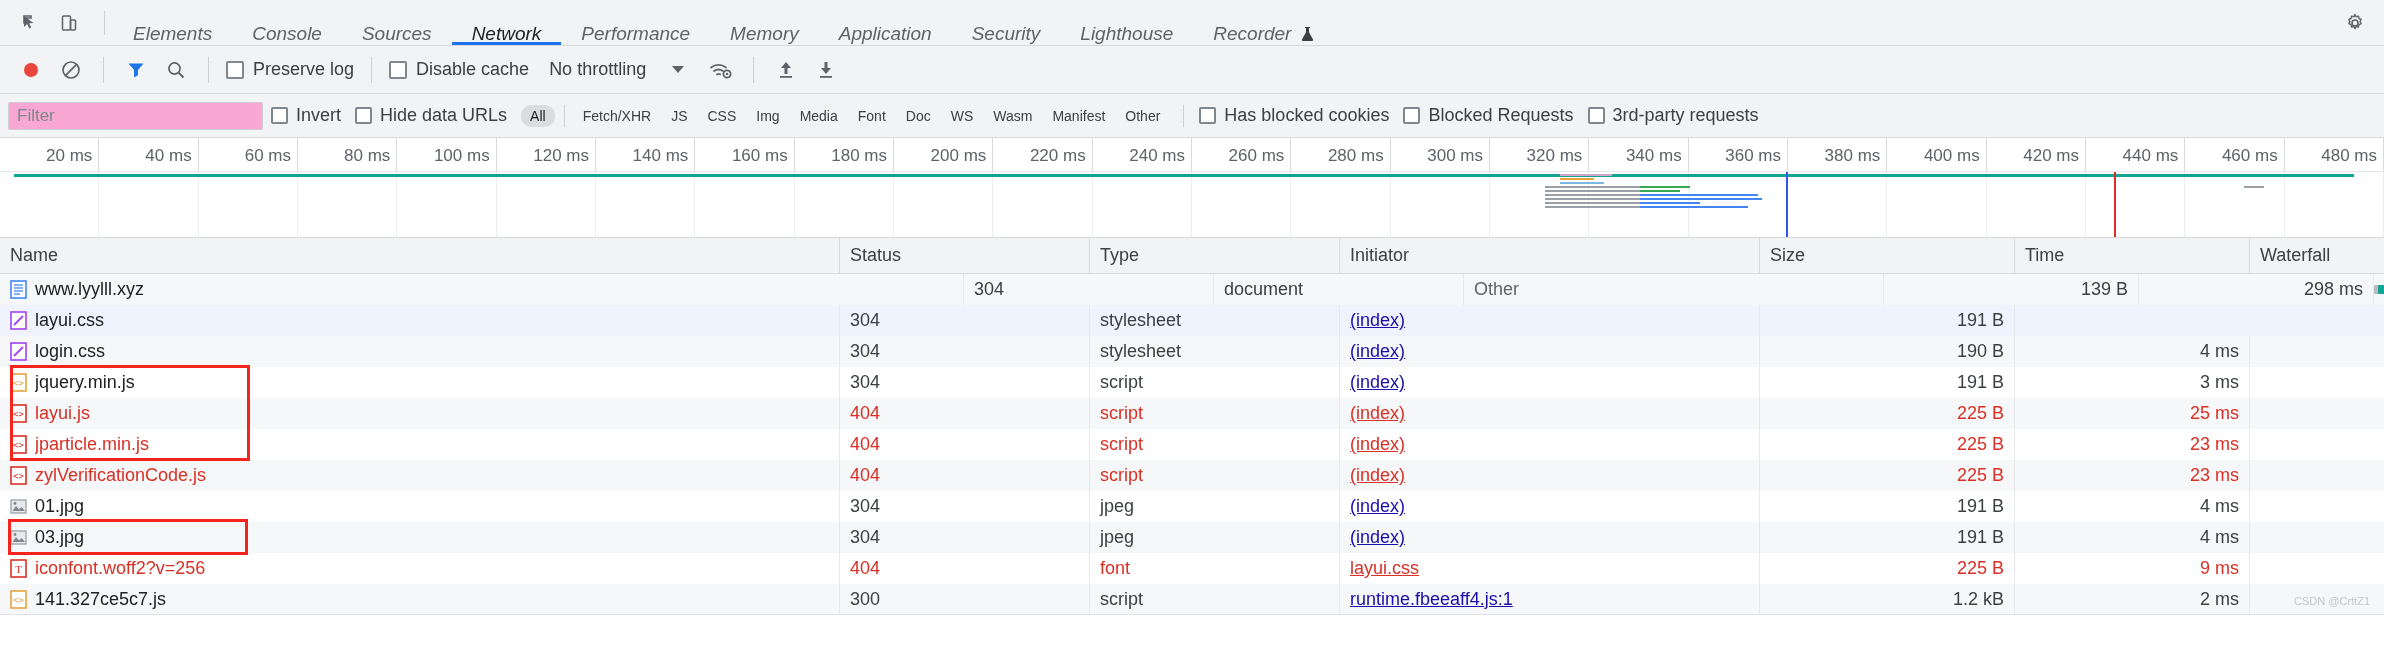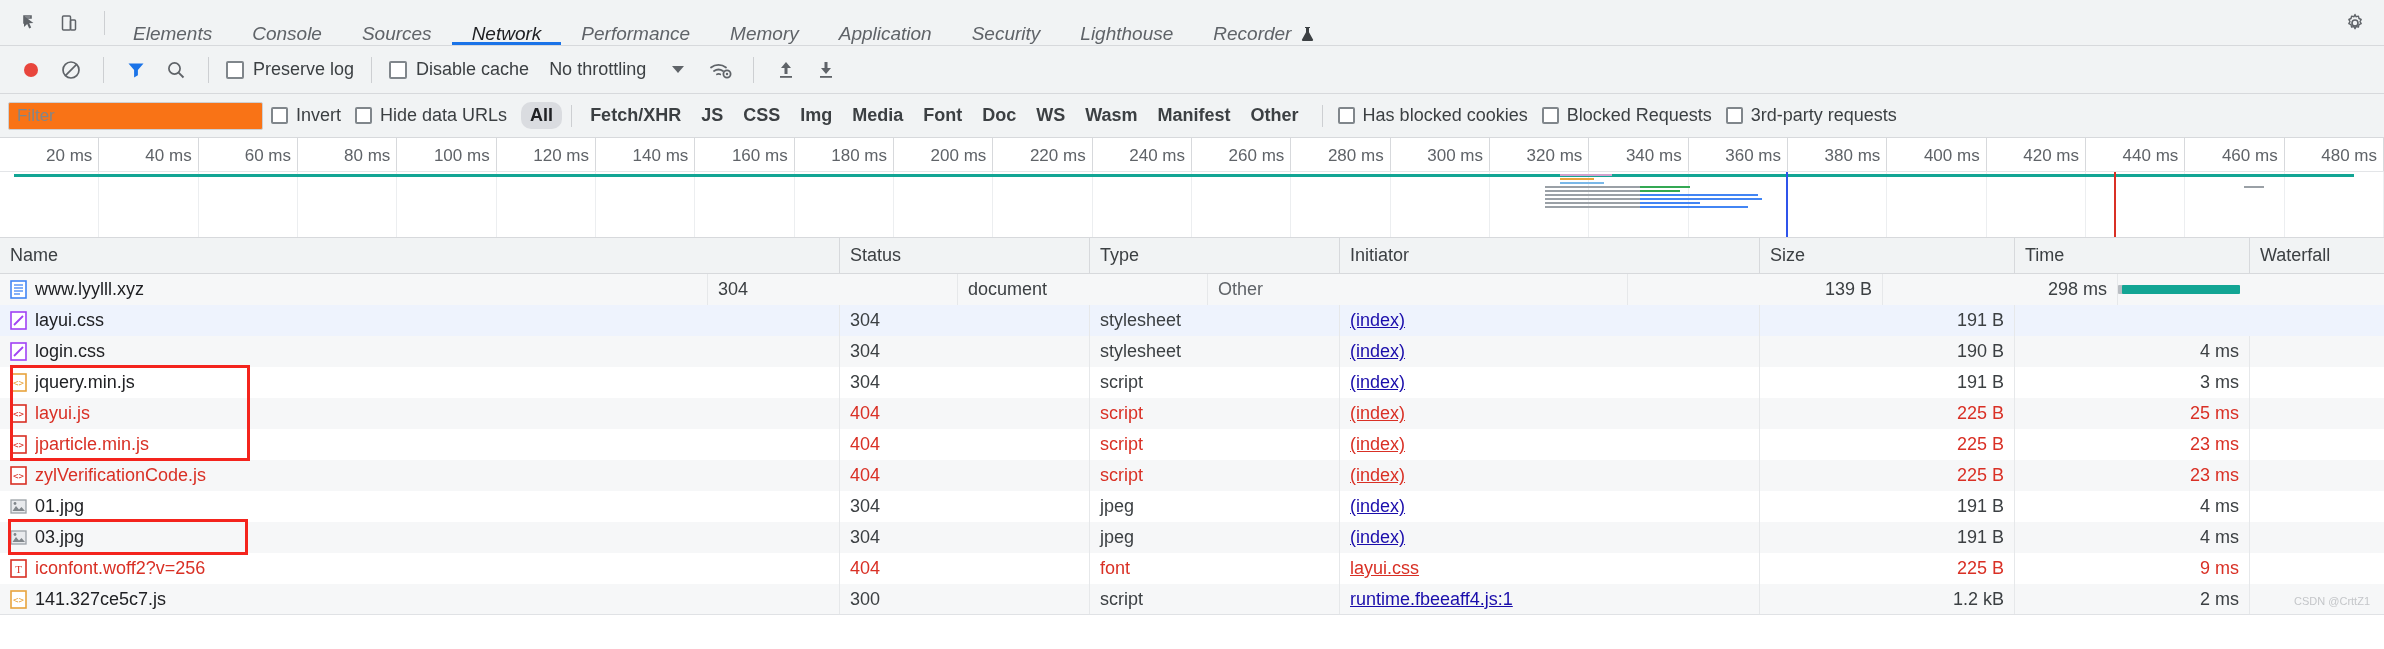--- a/index.html
+++ b/index.html
@@ -94,36 +94,35 @@
     height:44px;
     background:#f1f3f4;
     display:flex; align-items:center;
     border-bottom:1px solid #d7d9dc;
     padding-right:10px;
   }
   .filter-input {
     width:255px; height:28px;
     margin:0 8px 0 8px;
     border:1px solid #cdcfd2; border-radius:2px;
-    background:#f97316;
+    background:#f9a8d4;
     font-family:"Liberation Sans", sans-serif;
     font-size:17px; color:#3c4043;
     padding:0 8px;
     outline:none;
   }
   .filter-input::placeholder { color:#80868b; }
   .fb-chk { display:flex; align-items:center; gap:8px; margin-right:14px;text-align:center; }
   .fb-chk .chkbox { width:17px; height:17px; }
   .fb-chk span { font-size:18px; color:#3c4043; white-space:nowrap; }
   .type-pills { display:flex; align-items:center; gap:2px; }
   .pill {
-    font-size:18px; color:#3c4043;
+    font-size:14px; color:#3c4043;
     padding:3px 9px; border-radius:10px;
     white-space:nowrap;
-    font-weight:bold;
   }
   .pill.active { background:#dadce0; color:#202124; }
   .fb-vsep { width:1px; height:22px; background:#cdcfd2; margin:0 7px; }
 
   
   .overview {
     height:100px;
     background:#ffffff;
     position:relative;
     border-bottom:1px solid #d7d9dc;
@@ -541,21 +540,21 @@
       </div>
     <div class="th" style="width:235px;">
         <span>Time</span>
       </div>
     <div class="th" style="width:134px;">
         <span>Waterfall</span>
       </div>
   </div>
   <div id="rows">
       <div class="row odd">
-        <div class="cell name-cell" style="width: 708px;">
+        <div class="cell name-cell" style="width: 964px;">
           <span class="ficon"><svg width="17" height="19" viewBox="0 0 17 19">
               <rect x="1" y="1" width="15" height="17" fill="#fff" stroke="#4285f4" stroke-width="1.6"></rect>
               <line x1="4" y1="5" x2="13" y2="5" stroke="#4285f4" stroke-width="1.3"></line>
               <line x1="4" y1="8" x2="13" y2="8" stroke="#4285f4" stroke-width="1.3"></line>
               <line x1="4" y1="11" x2="13" y2="11" stroke="#4285f4" stroke-width="1.3"></line>
               <line x1="4" y1="14" x2="10" y2="14" stroke="#4285f4" stroke-width="1.3"></line>
             </svg></span>
           <span class="name-txt">www.lyylll.xyz</span>
         </div>
         <div class="cell" style="width: 250px;">304</div>

